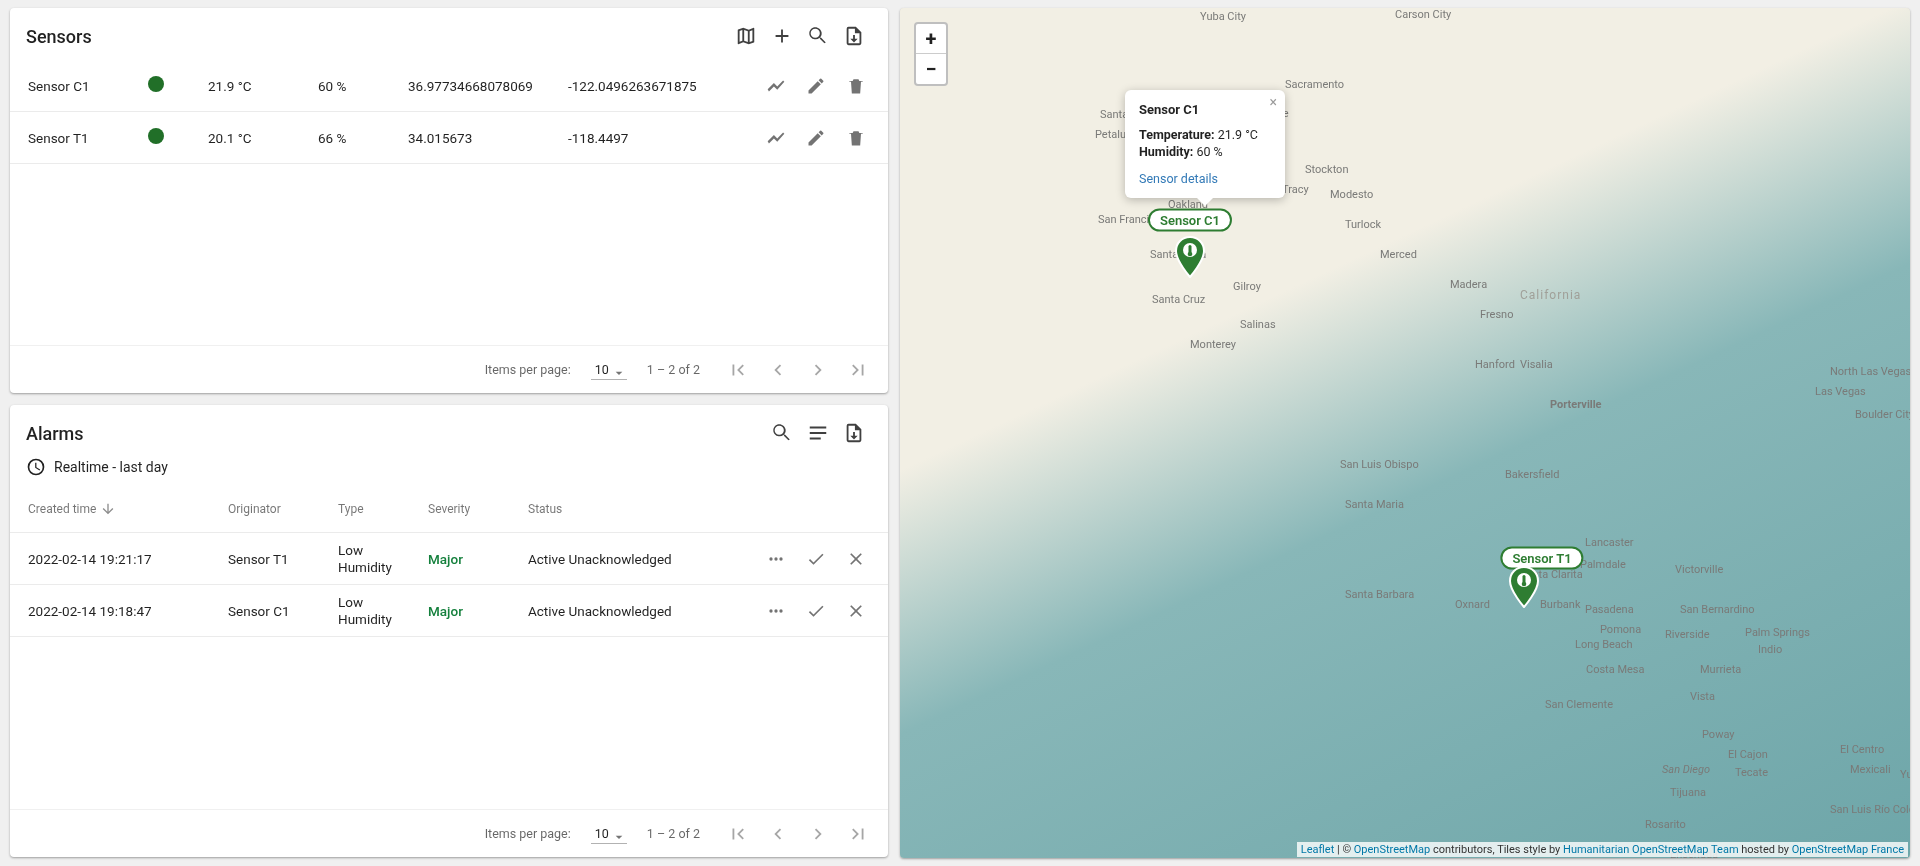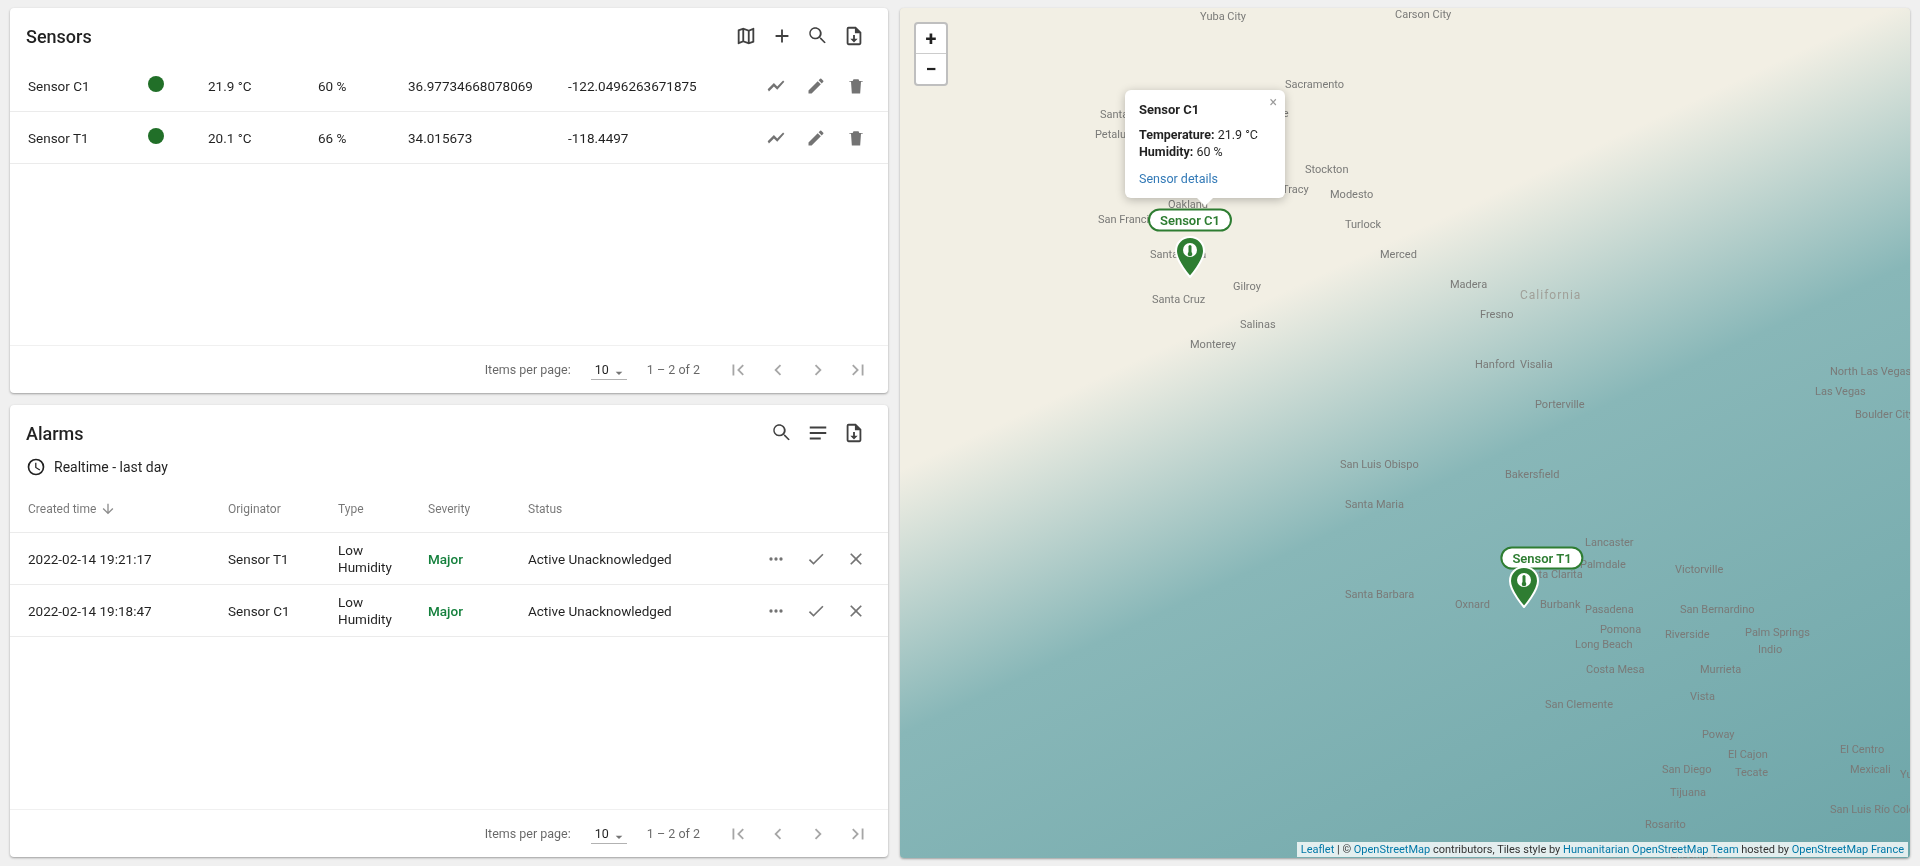--- a/index.html
+++ b/index.html
@@ -487,21 +487,21 @@
       <span class="land-label" style="left: 250px; top: 240px;">Santa Clara</span>
       <span class="land-label" style="left: 333px; top: 272px;">Gilroy</span>
       <span class="land-label" style="left: 550px; top: 270px;">Madera</span>
       <span class="land-label" style="left: 252px; top: 285px;">Santa Cruz</span>
       <span class="land-label" style="left: 580px; top: 300px;">Fresno</span>
       <span class="land-label" style="left: 340px; top: 310px;">Salinas</span>
       <span class="land-label big" style="left: 620px; top: 280px;">California</span>
       <span class="land-label" style="left: 290px; top: 330px;">Monterey</span>
       <span class="land-label" style="left: 575px; top: 350px;">Hanford</span>
       <span class="land-label" style="left: 620px; top: 350px;">Visalia</span>
-      <span class="land-label" style="left: 635px; top: 390px;">Porterville</span>
+      <span class="land-label" style="left: 650px; top: 390px; font-weight: bold;">Porterville</span>
       <span class="land-label" style="left: 440px; top: 450px;">San Luis Obispo</span>
       <span class="land-label" style="left: 605px; top: 460px;">Bakersfield</span>
       <span class="land-label" style="left: 445px; top: 490px;">Santa Maria</span>
       <span class="land-label" style="left: 620px; top: 560px;">Santa Clarita</span>
       <span class="land-label" style="left: 680px; top: 550px;">Palmdale</span>
       <span class="land-label" style="left: 685px; top: 528px;">Lancaster</span>
       <span class="land-label" style="left: 775px; top: 555px;">Victorville</span>
       <span class="land-label" style="left: 445px; top: 580px;">Santa Barbara</span>
       <span class="land-label" style="left: 555px; top: 590px;">Oxnard</span>
       <span class="land-label" style="left: 640px; top: 590px;">Burbank</span>
@@ -511,21 +511,21 @@
       <span class="land-label" style="left: 765px; top: 620px;">Riverside</span>
       <span class="land-label" style="left: 845px; top: 618px;">Palm Springs</span>
       <span class="land-label" style="left: 675px; top: 630px;">Long Beach</span>
       <span class="land-label" style="left: 686px; top: 655px;">Costa Mesa</span>
       <span class="land-label" style="left: 800px; top: 655px;">Murrieta</span>
       <span class="land-label" style="left: 858px; top: 635px;">Indio</span>
       <span class="land-label" style="left: 790px; top: 682px;">Vista</span>
       <span class="land-label" style="left: 645px; top: 690px;">San Clemente</span>
       <span class="land-label" style="left: 802px; top: 720px;">Poway</span>
       <span class="land-label" style="left: 800px; top: 740px; margin-left: 28px;">El Cajon</span>
-      <span class="land-label" style="left: 762px; top: 755px;">San Diego</span>
+      <span class="land-label" style="left: 762px; top: 755px; font-style: italic;">San Diego</span>
       <span class="land-label" style="left: 835px; top: 758px;">Tecate</span>
       <span class="land-label" style="left: 770px; top: 778px;">Tijuana</span>
       <span class="land-label" style="left: 940px; top: 735px;">El Centro</span>
       <span class="land-label" style="left: 950px; top: 755px;">Mexicali</span>
       <span class="land-label" style="left: 1000px; top: 760px;">Yuma</span>
       <span class="land-label" style="left: 930px; top: 357px;">North Las Vegas</span>
       <span class="land-label" style="left: 915px; top: 377px;">Las Vegas</span>
       <span class="land-label" style="left: 955px; top: 400px;">Boulder City</span>
       <span class="land-label" style="left: 930px; top: 795px;">San Luis Río Colorado</span>
       <span class="land-label" style="left: 745px; top: 810px;">Rosarito</span>

